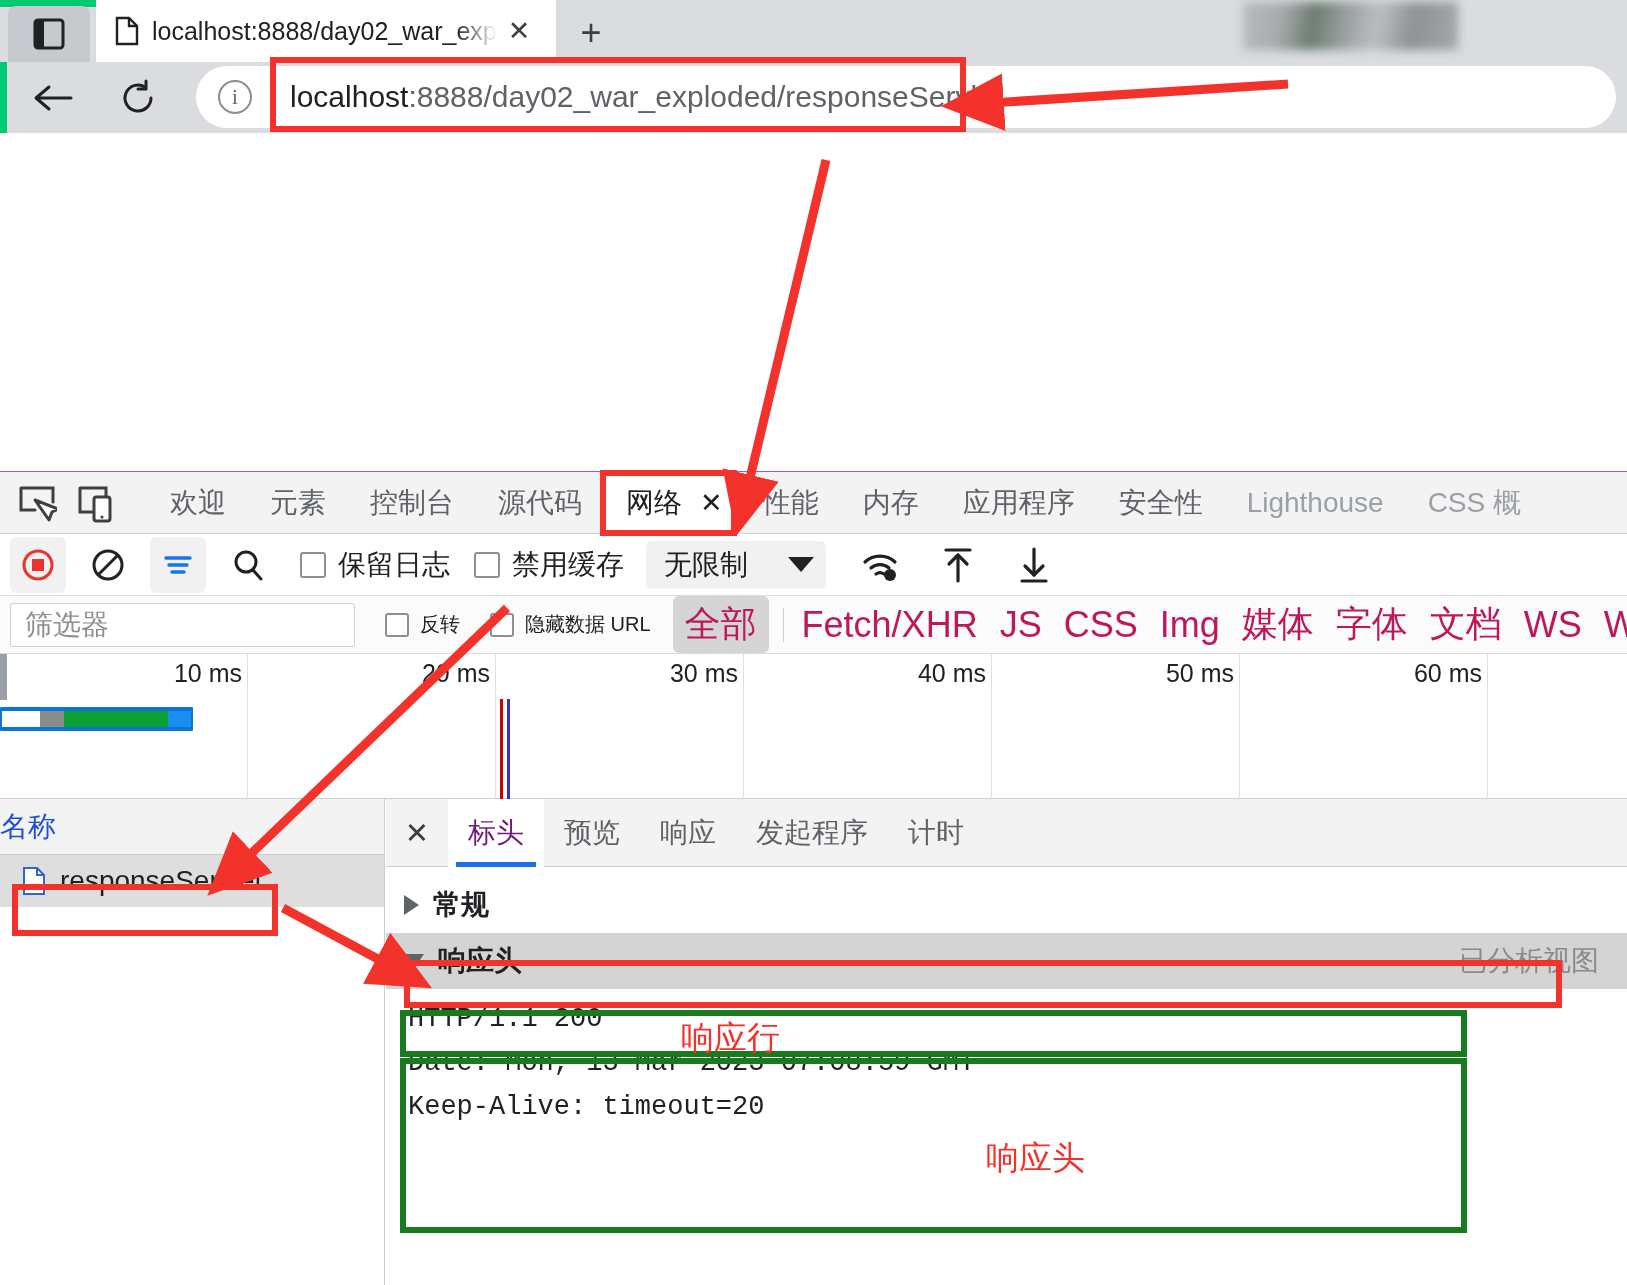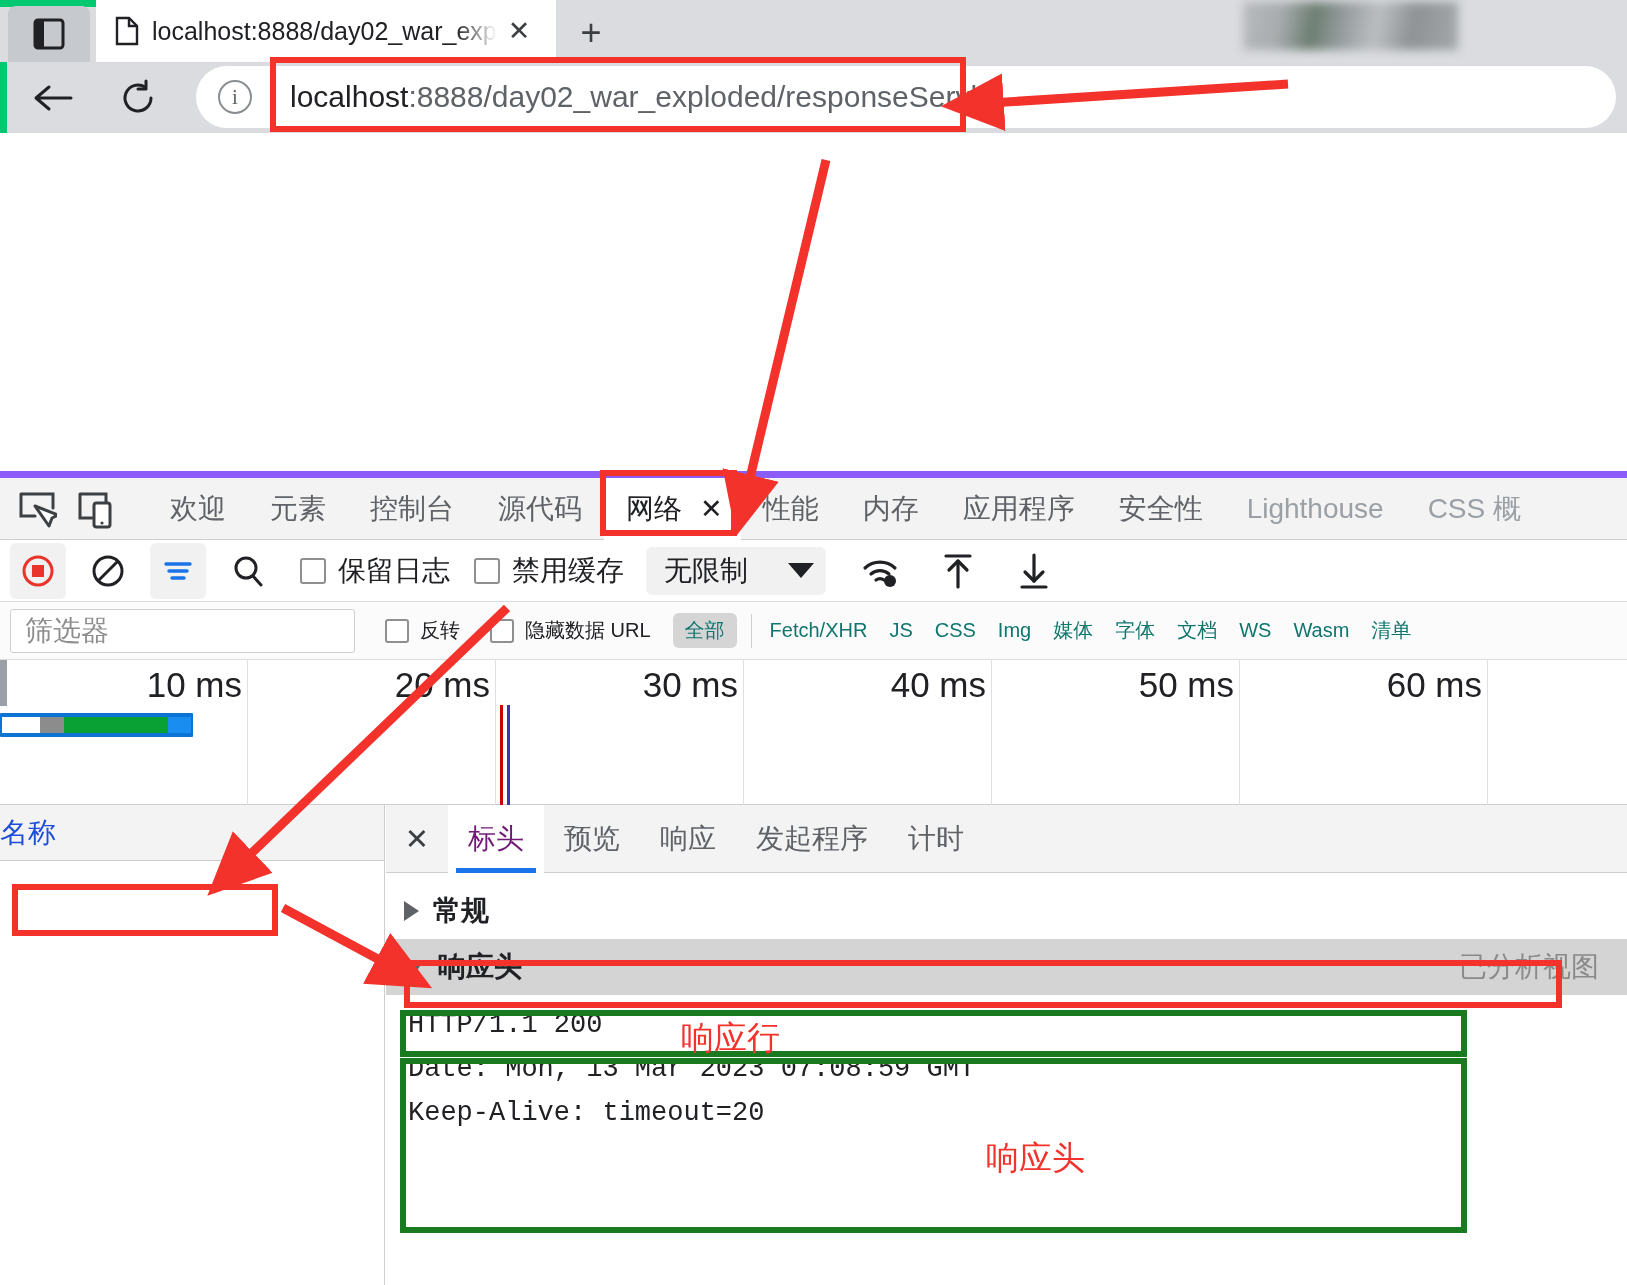--- a/index.html
+++ b/index.html
@@ -88,21 +88,21 @@
   .omnibox-url .host { color: #202124; }
 
   .page-blank {
     position: absolute; left: 0; top: 133px; width: 1627px; height: 338px;
     background: #ffffff;
   }
 
   
   .dt {
     position: absolute; left: 0; top: 471px; width: 1627px; height: 814px;
-    background: #ffffff; border-top: 7px solid #8b5cf6;
+    background: #ffffff; border-top: 1px solid #8b5cf6;
   }
   .dt-tabbar {
     position: absolute; left: 0; top: 0; width: 1627px; height: 62px;
     background: #f3f3f3; border-bottom: 1px solid #cdcdcd;
     display: flex; align-items: center;
   }
   .dt-icon-btn {
     width: 46px; height: 46px; margin-left: 14px; flex: 0 0 auto;
     display: flex; align-items: center; justify-content: center;
   }
@@ -157,36 +157,36 @@
     margin-left: 10px; width: 345px; height: 44px; background: #ffffff;
     border: 1px solid #cfcfcf; border-radius: 3px;
     display: flex; align-items: center; padding-left: 14px; flex: 0 0 auto;
   }
   .filter-input span { font-size: 28px; color: #8e8e8e; }
   .fb-check { display: flex; align-items: center; margin-left: 30px; flex: 0 0 auto; }
   .fb-check .cbox { width: 24px; height: 24px; }
   .fb-label { font-size: 20px; color: #202124; margin-left: 11px; white-space: nowrap; }
   .fb-sep { width: 1px; height: 34px; background: #cfcfcf; margin: 0 14px; flex: 0 0 auto; }
   .fb-type {
-    font-size: 20px; color: #0f766e; margin-left: 22px; flex: 0 0 auto; white-space: nowrap;
+    font-size: 36px; color: #be185d; margin-left: 22px; flex: 0 0 auto; white-space: nowrap;
   }
   .fb-type.sel {
     background: #d5d5d5; border-radius: 6px; padding: 4px 12px;
   }
 
   
   .dt-overview {
     position: absolute; left: 0; top: 182px; width: 1627px; height: 145px;
     background: #ffffff; border-bottom: 1px solid #cdcdcd;
   }
   .ruler-tick {
     position: absolute; top: 0; width: 1px; height: 145px; background: #e0e0e0;
   }
   .ruler-label {
-    position: absolute; top: 5px; font-size: 35px; color: #202124;
+    position: absolute; top: 5px; font-size: 25px; color: #202124;
     text-align: right; transform: translateX(-100%);
   }
   .ov-left-stub {
     position: absolute; left: 0; top: 0; width: 7px; height: 46px; background: #9aa0a6;
   }
   .ov-bar-outer {
     position: absolute; left: 0; top: 53px; width: 193px; height: 24px;
     background: #0b74d4; border-radius: 1px;
   }
   .ov-bar-inner {
@@ -499,20 +499,29 @@
       </div>
       <div class="ev-line-red"></div>
       <div class="ev-line-blue"></div>
     </div>
 
     <div class="dt-split">
       <div class="req-list">
         <div class="req-head">
           <span>名称</span>
         </div>
+        <div class="req-row">
+          <span class="doc-ico">
+            <svg width="24" height="28" viewBox="0 0 24 28">
+              <path d="M2 1 h13 l7 7 v19 H2 Z" fill="#fff" stroke="#3366cc" stroke-width="2"></path>
+              <path d="M15 1 v7 h7" fill="none" stroke="#3366cc" stroke-width="2"></path>
+            </svg>
+          </span>
+          <span class="nm">responseServlet</span>
+        </div>
       </div>
 
       <div class="detail">
         <div class="detail-tabs">
           <span class="detail-close">✕</span>
           <span class="detail-tab active">标头</span>
           <span class="detail-tab">预览</span>
           <span class="detail-tab">响应</span>
           <span class="detail-tab">发起程序</span>
           <span class="detail-tab">计时</span>

